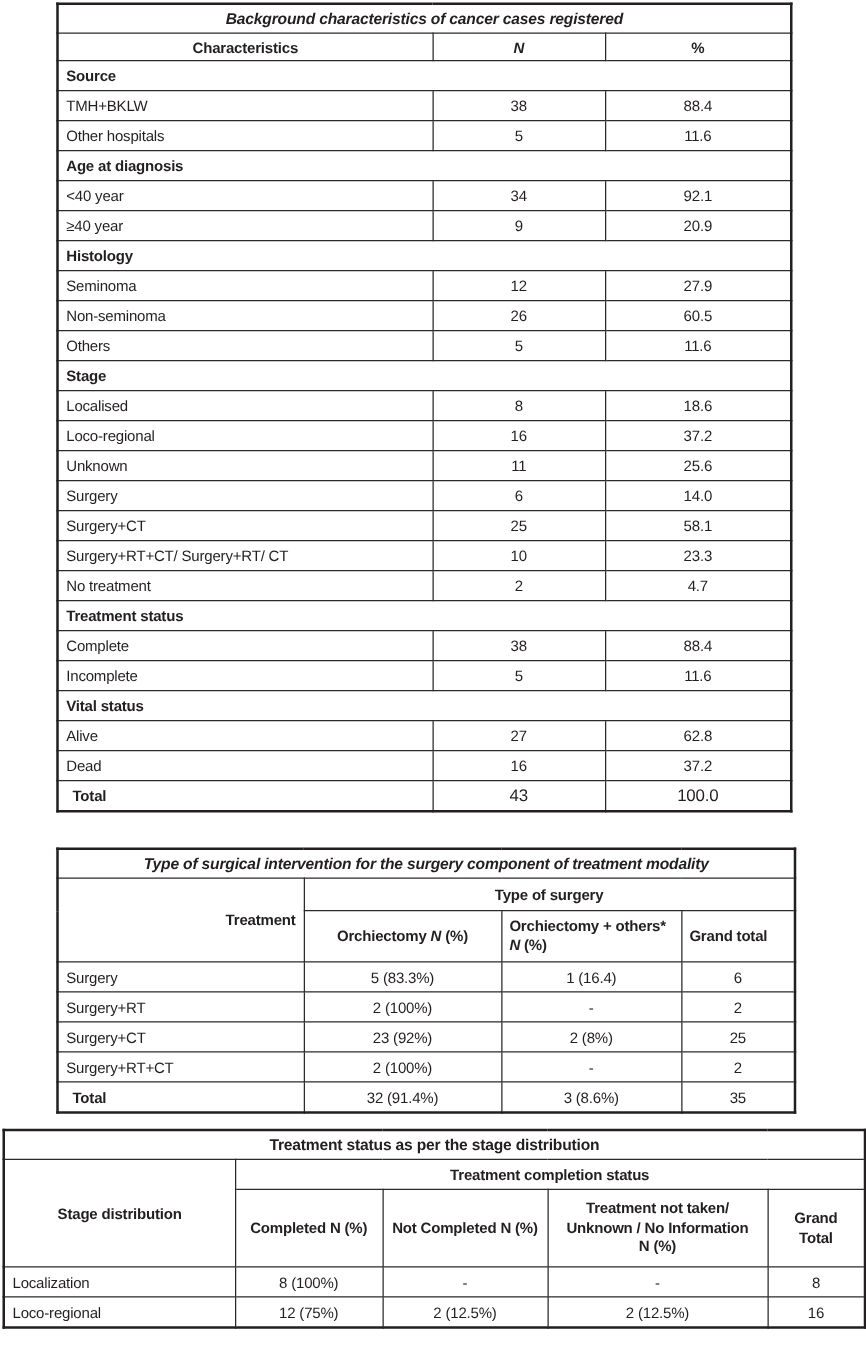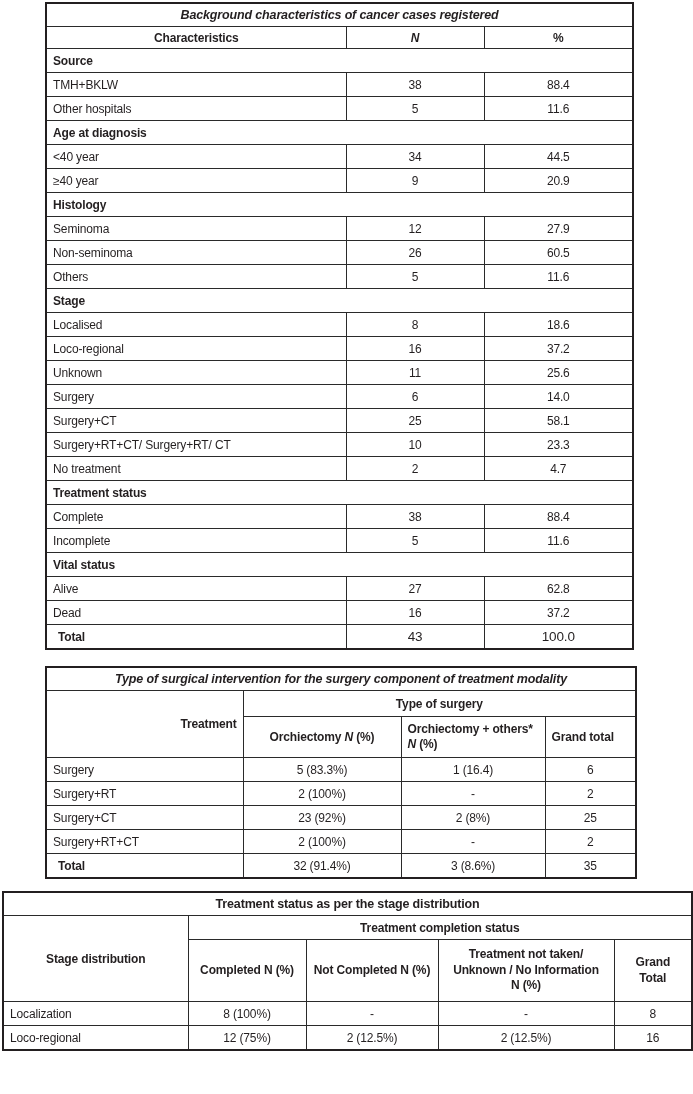--- a/index.html
+++ b/index.html
@@ -23,21 +23,21 @@
     table-layout:fixed;
     border:2px solid #231f20;
   }
   table.tbl td{
     border:1px solid #2a2a2a;
     padding:1px 6px;
     vertical-align:middle;
     overflow:hidden;
   }
   .t1{margin:2px 0 0 45px;width:587px;}
-  .t2{margin:16px 0 0 45px;width:590px;}
+  .t2{margin:28px 0 0 45px;width:590px;}
   .t3{margin:12px 0 0 2px;width:689px;}
 
   td.title{
     font-weight:700;
     font-style:italic;
     text-align:center;
     height:20px;
     font-size:12.5px;
   }
   .t3 td.title{font-style:normal;}
@@ -97,21 +97,21 @@
           <td class="label">Other hospitals</td>
           <td class="num">5</td>
           <td class="num">11.6</td>
         </tr>
         <tr>
           <td colspan="3" class="section">Age at diagnosis</td>
         </tr>
         <tr>
           <td class="label">&lt;40 year</td>
           <td class="num">34</td>
-          <td class="num">44.5</td>
+          <td class="num">92.1</td>
         </tr>
         <tr>
           <td class="label">≥40 year</td>
           <td class="num">9</td>
           <td class="num">20.9</td>
         </tr>
         <tr>
           <td colspan="3" class="section">Histology</td>
         </tr>
         <tr>

